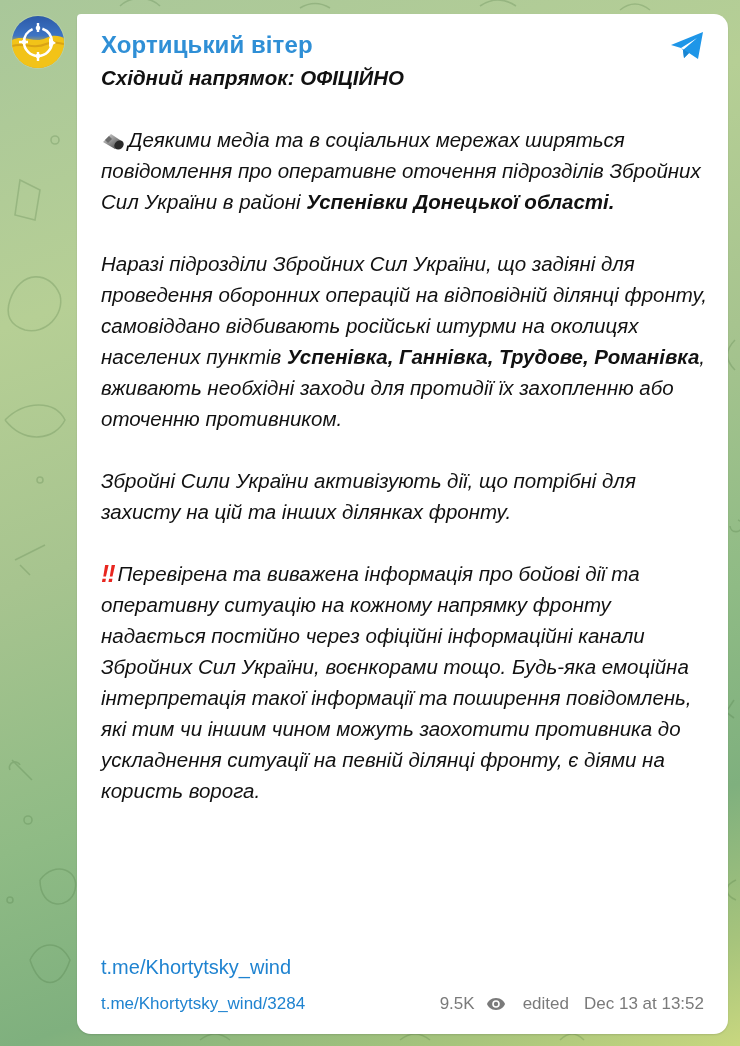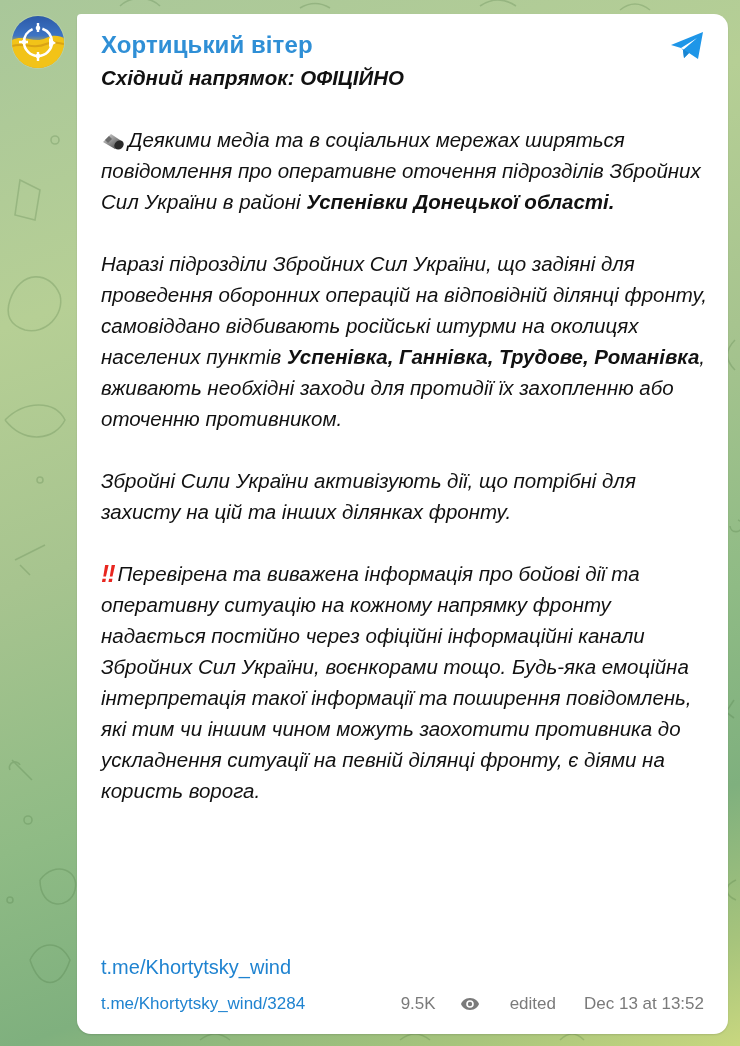--- a/index.html
+++ b/index.html
@@ -108,21 +108,21 @@
     height: 26px;
     font-size: 17px;
     display: flex;
     align-items: center;
   }
   .footer .post-link { flex: 1; }
   .meta {
     color: #7a7a7a;
     display: flex;
     align-items: center;
-    gap: 22px;
+    gap: 9px;
   }
   .eye-icon { width: 20px; height: 14px; margin: 0 8px 0 2px; }
   .edited { margin-right: 6px; }
 </style>
 </head>
 <body>
 
 <svg class="bg-pattern" width="740" height="1046" viewBox="0 0 740 1046">
   <g fill="none" stroke="#3f6b35" stroke-width="1.6">
     <circle cx="55" cy="140" r="4"></circle>

